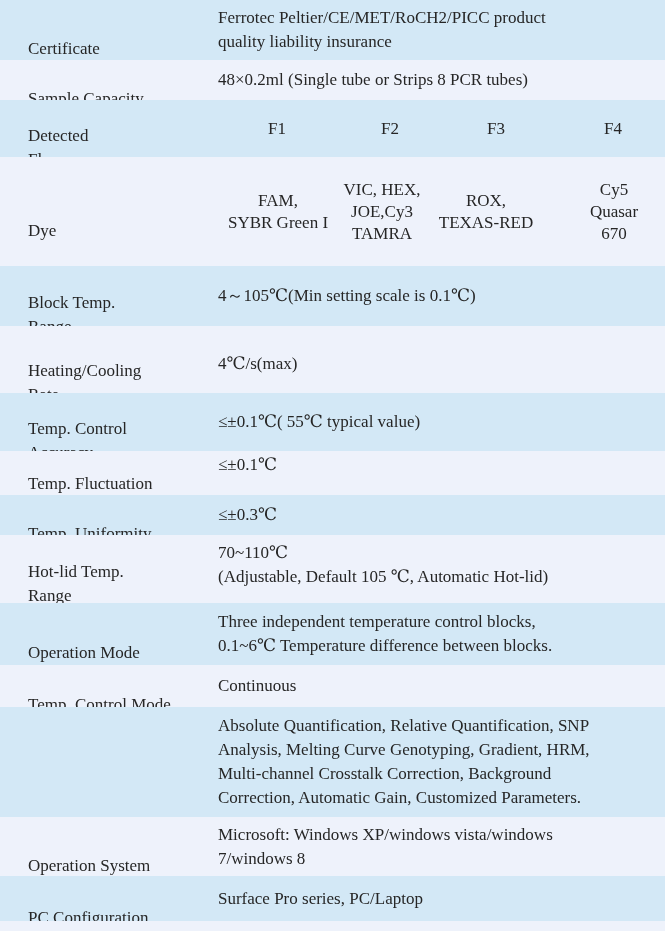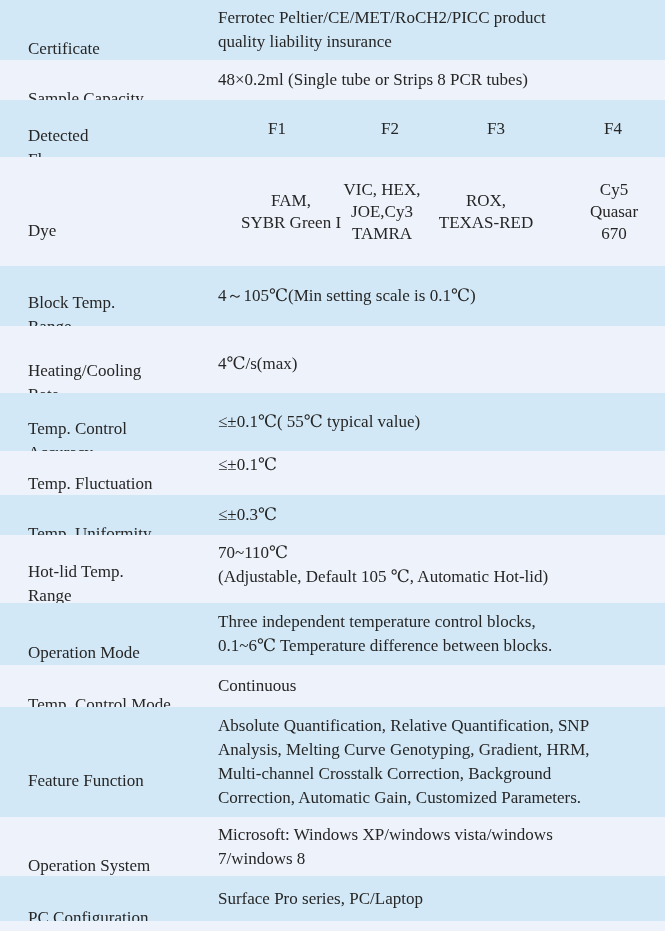--- a/index.html
+++ b/index.html
@@ -58,21 +58,21 @@
       <div class="col" style="left:277px">F1</div>
       <div class="col" style="left:390px">F2</div>
       <div class="col" style="left:496px">F3</div>
       <div class="col" style="left:613px">F4</div>
     </div>
   </div>
 
   <div class="row light" style="top:157px;height:109px">
     <div class="label">Dye</div>
     <div class="cols">
-      <div class="col" style="left:291px">FAM,
+      <div class="col" style="left:278px">FAM,
 SYBR Green I</div>
       <div class="col" style="left:382px">VIC, HEX,
 JOE,Cy3
 TAMRA</div>
       <div class="col" style="left:486px">ROX,
 TEXAS-RED</div>
       <div class="col" style="left:614px">Cy5
 Quasar 670</div>
     </div>
   </div>
@@ -117,21 +117,20 @@
     <div class="value">Three independent temperature control blocks,
 0.1~6℃ Temperature difference between blocks.</div>
   </div>
 
   <div class="row light" style="top:665px;height:42px">
     <div class="label">Temp. Control Mode</div>
     <div class="value">Continuous</div>
   </div>
 
   <div class="row blue" style="top:707px;height:110px">
-    <div class="label">Feature Function</div>
     <div class="value">Absolute Quantification, Relative Quantification, SNP
 Analysis, Melting Curve Genotyping, Gradient, HRM,
 Multi-channel Crosstalk Correction, Background
 Correction, Automatic Gain, Customized Parameters.</div>
   </div>
 
   <div class="row light" style="top:817px;height:59px">
     <div class="label">Operation System</div>
     <div class="value">Microsoft: Windows XP/windows vista/windows
 7/windows 8</div>

